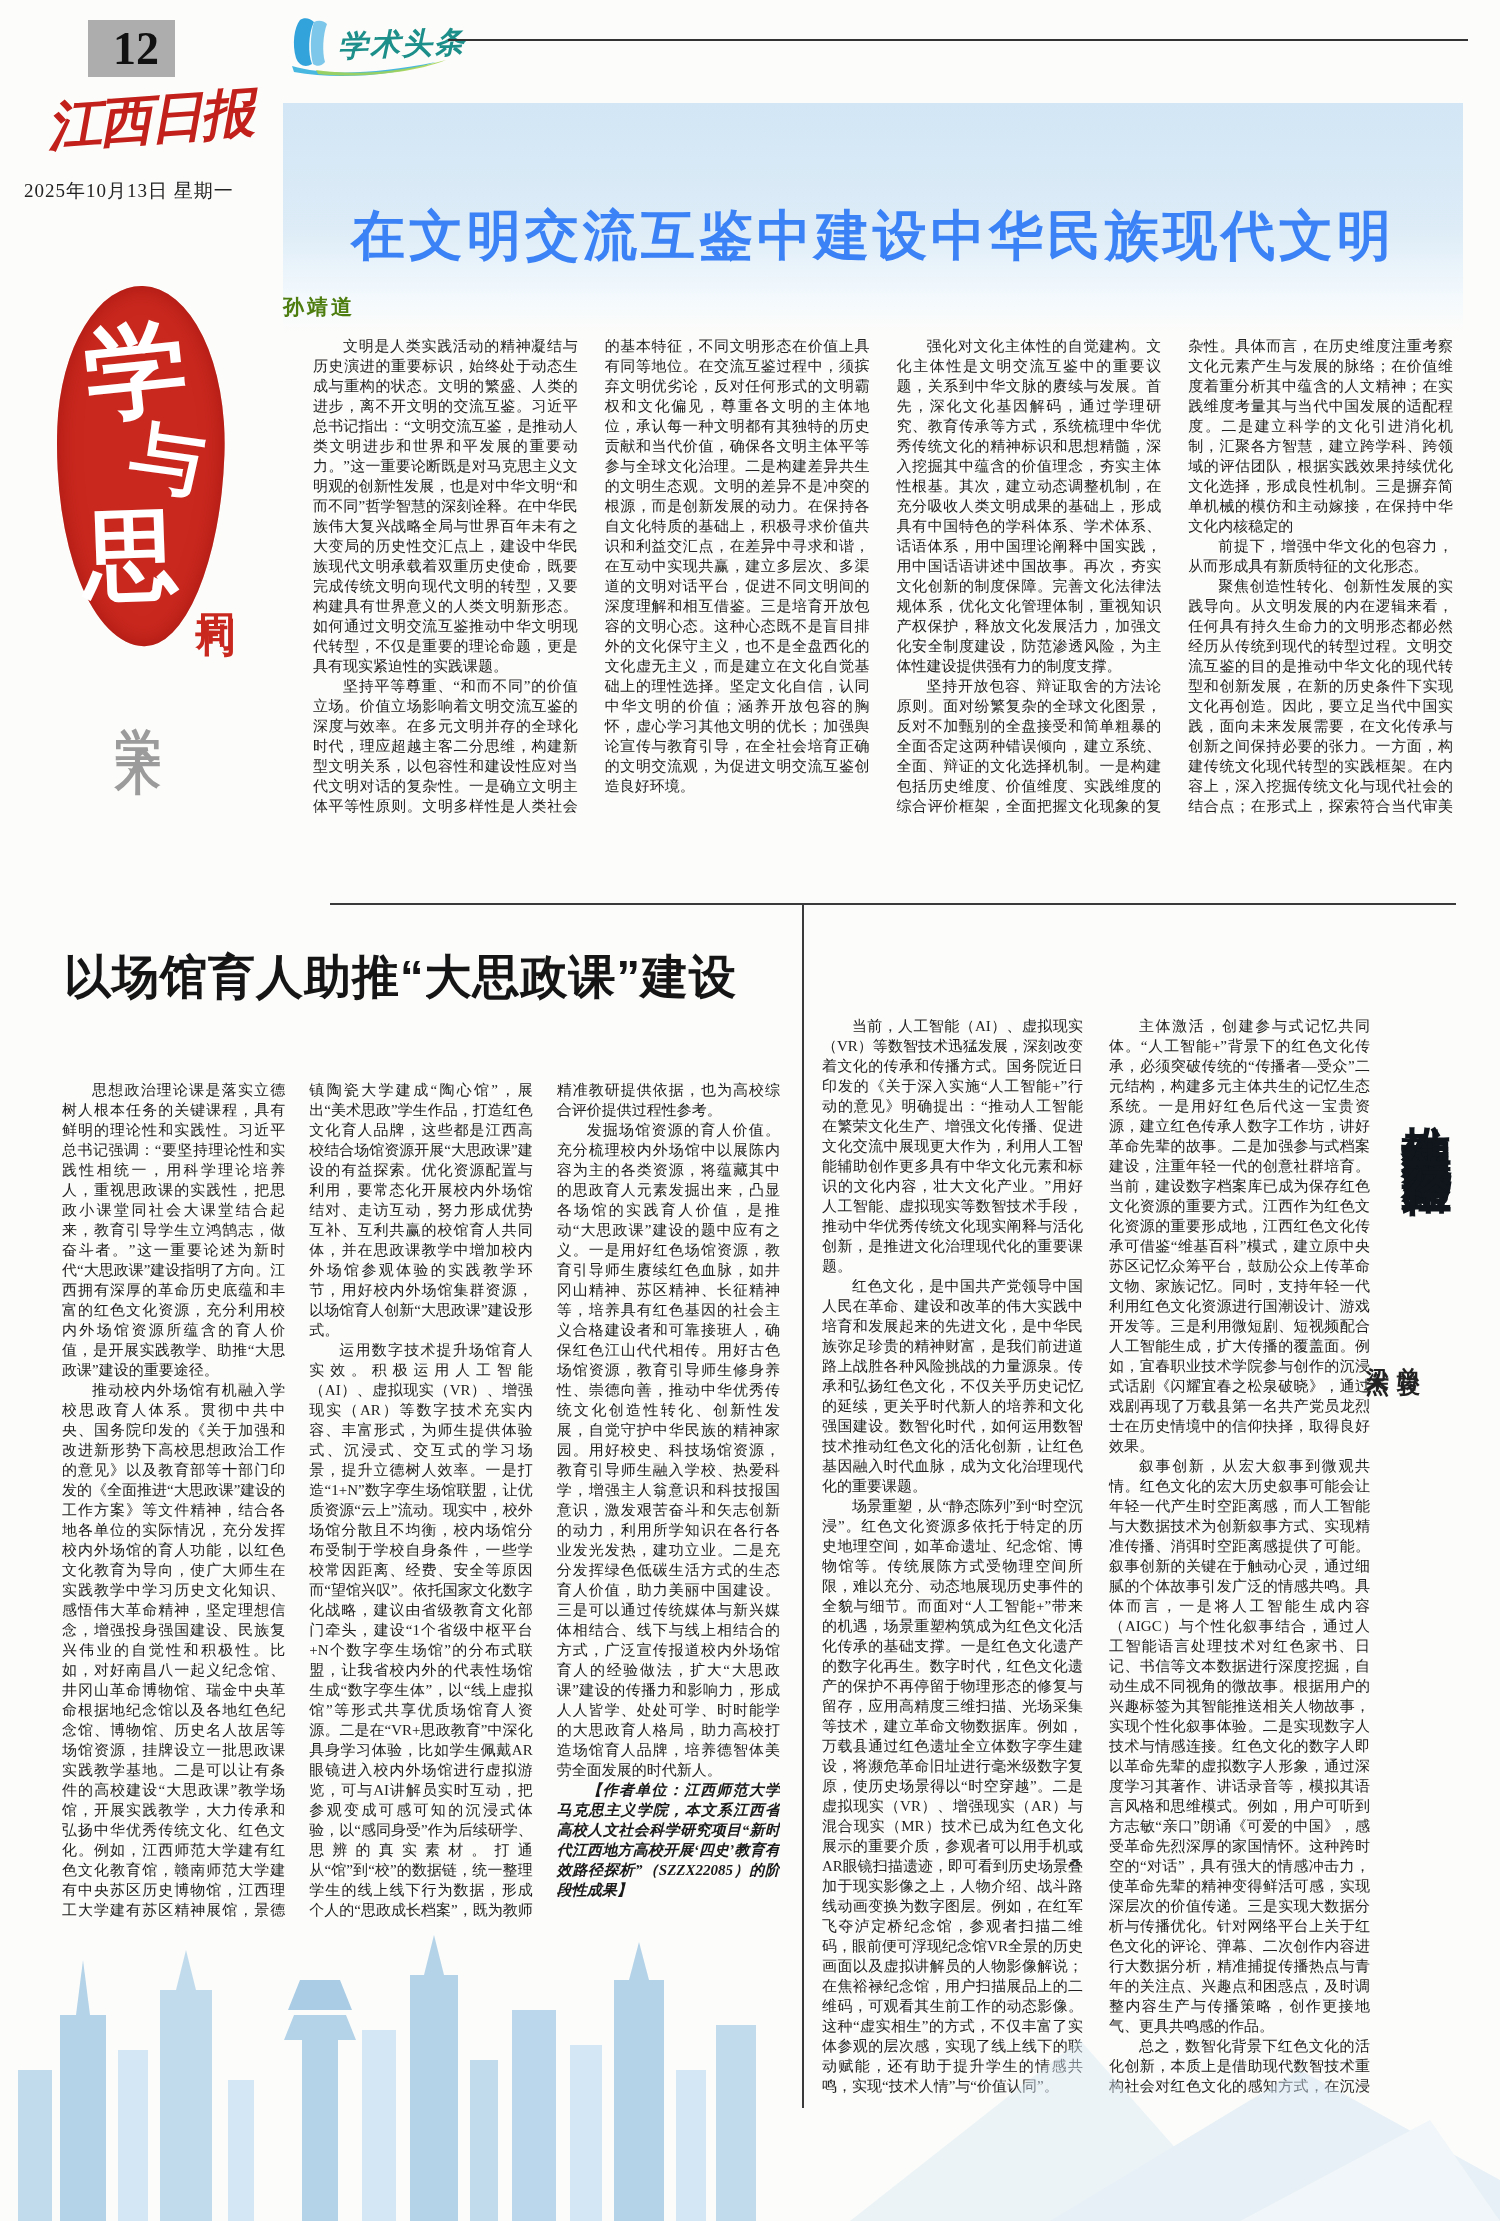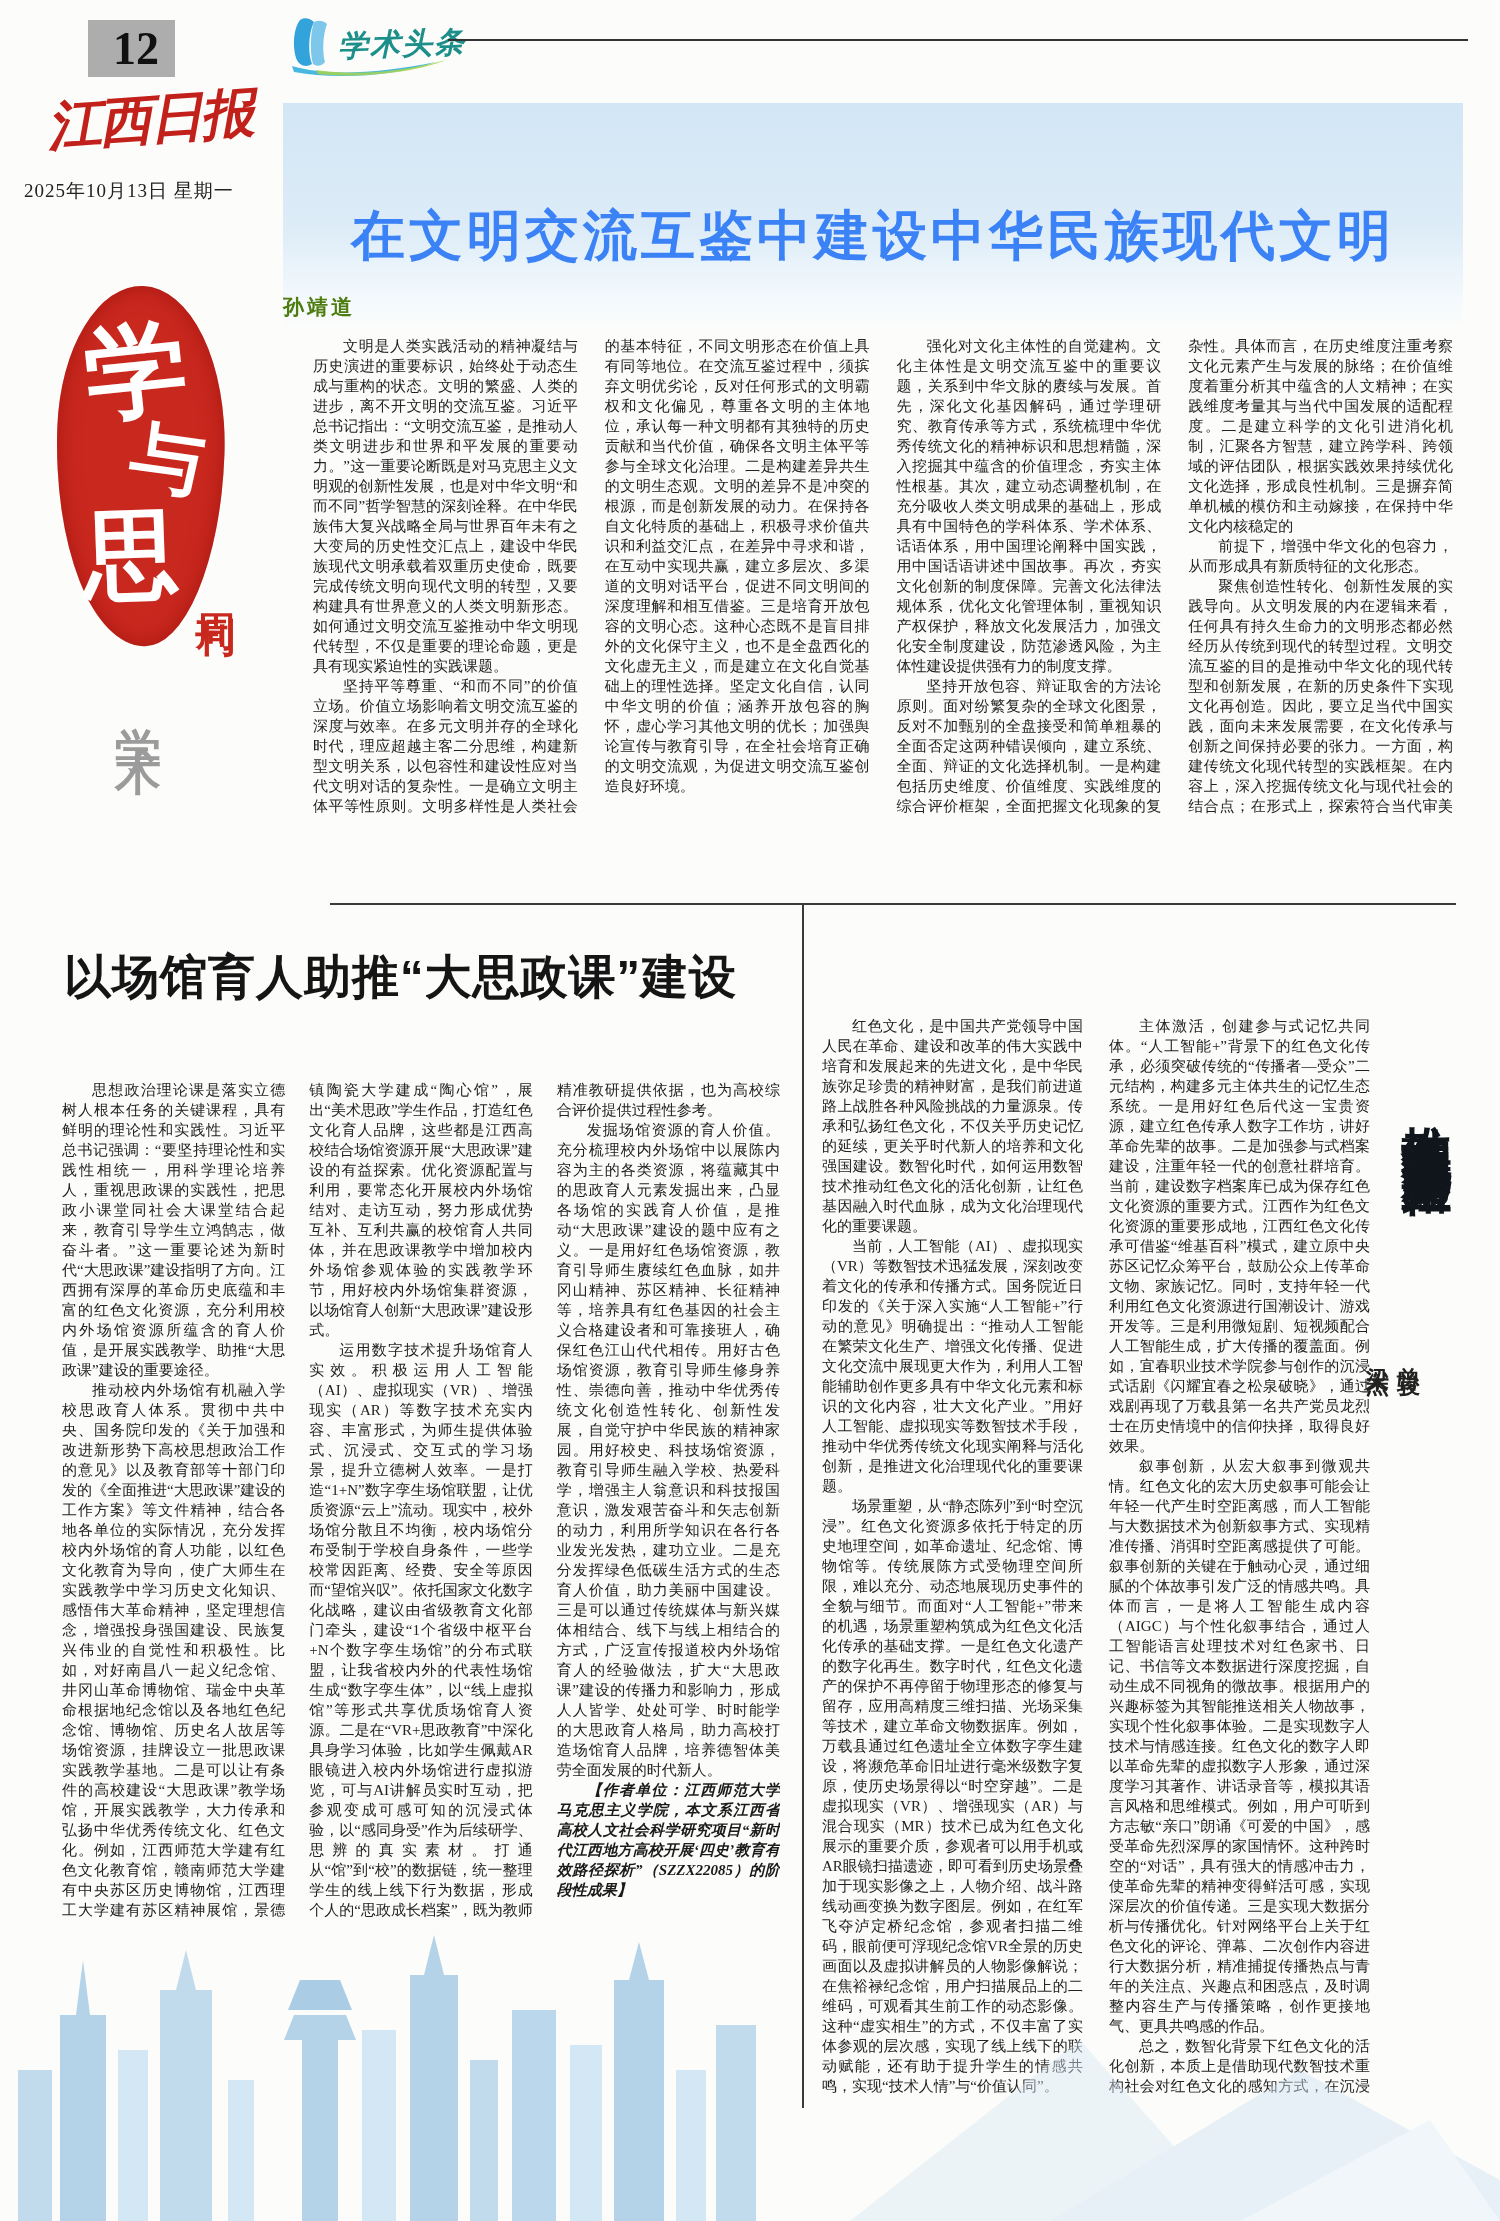--- a/index.html
+++ b/index.html
@@ -112,22 +112,22 @@
   <div class="a2-title">以场馆育人助推“大思政课”建设</div>
   <div class="a2-body">
       <p class="para">思想政治理论课是落实立德树人根本任务的关键课程，具有鲜明的理论性和实践性。习近平总书记强调：“要坚持理论性和实践性相统一，用科学理论培养人，重视思政课的实践性，把思政小课堂同社会大课堂结合起来，教育引导学生立鸿鹄志，做奋斗者。”这一重要论述为新时代“大思政课”建设指明了方向。江西拥有深厚的革命历史底蕴和丰富的红色文化资源，充分利用校内外场馆资源所蕴含的育人价值，是开展实践教学、助推“大思政课”建设的重要途径。</p>
       <p class="para">推动校内外场馆有机融入学校思政育人体系。贯彻中共中央、国务院印发的《关于加强和改进新形势下高校思想政治工作的意见》以及教育部等十部门印发的《全面推进“大思政课”建设的工作方案》等文件精神，结合各地各单位的实际情况，充分发挥校内外场馆的育人功能，以红色文化教育为导向，使广大师生在实践教学中学习历史文化知识、感悟伟大革命精神，坚定理想信念，增强投身强国建设、民族复兴伟业的自觉性和积极性。比如，对好南昌八一起义纪念馆、井冈山革命博物馆、瑞金中央革命根据地纪念馆以及各地红色纪念馆、博物馆、历史名人故居等场馆资源，挂牌设立一批思政课实践教学基地。二是可以让有条件的高校建设“大思政课”教学场馆，开展实践教学，大力传承和弘扬中华优秀传统文化、红色文化。例如，江西师范大学建有红色文化教育馆，赣南师范大学建有中央苏区历史博物馆，江西理工大学建有苏区精神展馆，景德镇陶瓷大学建成“陶心馆”，展出“美术思政”学生作品，打造红色文化育人品牌，这些都是江西高校结合场馆资源开展“大思政课”建设的有益探索。优化资源配置与利用，要常态化开展校内外场馆结对、走访互动，努力形成优势互补、互利共赢的校馆育人共同体，并在思政课教学中增加校内外场馆参观体验的实践教学环节，用好校内外场馆集群资源，以场馆育人创新“大思政课”建设形式。</p>
       <p class="para">运用数字技术提升场馆育人实效。积极运用人工智能（AI）、虚拟现实（VR）、增强现实（AR）等数字技术充实内容、丰富形式，为师生提供体验式、沉浸式、交互式的学习场景，提升立德树人效率。一是打造“1+N”数字孪生场馆联盟，让优质资源“云上”流动。现实中，校外场馆分散且不均衡，校内场馆分布受制于学校自身条件，一些学校常因距离、经费、安全等原因而“望馆兴叹”。依托国家文化数字化战略，建议由省级教育文化部门牵头，建设“1个省级中枢平台+N个数字孪生场馆”的分布式联盟，让我省校内外的代表性场馆生成“数字孪生体”，以“线上虚拟馆”等形式共享优质场馆育人资源。二是在“VR+思政教育”中深化具身学习体验，比如学生佩戴AR眼镜进入校内外场馆进行虚拟游览，可与AI讲解员实时互动，把参观变成可感可知的沉浸式体验，以“感同身受”作为后续研学、思辨的真实素材。打通从“馆”到“校”的数据链，统一整理学生的线上线下行为数据，形成个人的“思政成长档案”，既为教师精准教研提供依据，也为高校综合评价提供过程性参考。</p>
       <p class="para">发掘场馆资源的育人价值。充分梳理校内外场馆中以展陈内容为主的各类资源，将蕴藏其中的思政育人元素发掘出来，凸显各场馆的实践育人价值，是推动“大思政课”建设的题中应有之义。一是用好红色场馆资源，教育引导师生赓续红色血脉，如井冈山精神、苏区精神、长征精神等，培养具有红色基因的社会主义合格建设者和可靠接班人，确保红色江山代代相传。用好古色场馆资源，教育引导师生修身养性、崇德向善，推动中华优秀传统文化创造性转化、创新性发展，自觉守护中华民族的精神家园。用好校史、科技场馆资源，教育引导师生融入学校、热爱科学，增强主人翁意识和科技报国意识，激发艰苦奋斗和矢志创新的动力，利用所学知识在各行各业发光发热，建功立业。二是充分发挥绿色低碳生活方式的生态育人价值，助力美丽中国建设。三是可以通过传统媒体与新兴媒体相结合、线下与线上相结合的方式，广泛宣传报道校内外场馆育人的经验做法，扩大“大思政课”建设的传播力和影响力，形成人人皆学、处处可学、时时能学的大思政育人格局，助力高校打造场馆育人品牌，培养德智体美劳全面发展的时代新人。</p>
       <p class="para endnote-kai">【作者单位：江西师范大学马克思主义学院，本文系江西省高校人文社会科学研究项目“新时代江西地方高校开展‘四史’教育有效路径探析”（SZZX22085）的阶段性成果】</p>
     </div>
 
   <div class="a3-body">
+      <p class="para">当前，人工智能（AI）、虚拟现实（VR）等数智技术迅猛发展，深刻改变着文化的传承和传播方式。国务院近日印发的《关于深入实施“人工智能+”行动的意见》明确提出：“推动人工智能在繁荣文化生产、增强文化传播、促进文化交流中展现更大作为，利用人工智能辅助创作更多具有中华文化元素和标识的文化内容，壮大文化产业。”用好人工智能、虚拟现实等数智技术手段，推动中华优秀传统文化现实阐释与活化创新，是推进文化治理现代化的重要课题。</p>
       <p class="para">红色文化，是中国共产党领导中国人民在革命、建设和改革的伟大实践中培育和发展起来的先进文化，是中华民族弥足珍贵的精神财富，是我们前进道路上战胜各种风险挑战的力量源泉。传承和弘扬红色文化，不仅关乎历史记忆的延续，更关乎时代新人的培养和文化强国建设。数智化时代，如何运用数智技术推动红色文化的活化创新，让红色基因融入时代血脉，成为文化治理现代化的重要课题。</p>
-      <p class="para">当前，人工智能（AI）、虚拟现实（VR）等数智技术迅猛发展，深刻改变着文化的传承和传播方式。国务院近日印发的《关于深入实施“人工智能+”行动的意见》明确提出：“推动人工智能在繁荣文化生产、增强文化传播、促进文化交流中展现更大作为，利用人工智能辅助创作更多具有中华文化元素和标识的文化内容，壮大文化产业。”用好人工智能、虚拟现实等数智技术手段，推动中华优秀传统文化现实阐释与活化创新，是推进文化治理现代化的重要课题。</p>
       <p class="para">场景重塑，从“静态陈列”到“时空沉浸”。红色文化资源多依托于特定的历史地理空间，如革命遗址、纪念馆、博物馆等。传统展陈方式受物理空间所限，难以充分、动态地展现历史事件的全貌与细节。而面对“人工智能+”带来的机遇，场景重塑构筑成为红色文化活化传承的基础支撑。一是红色文化遗产的数字化再生。数字时代，红色文化遗产的保护不再停留于物理形态的修复与留存，应用高精度三维扫描、光场采集等技术，建立革命文物数据库。例如，万载县通过红色遗址全立体数字孪生建设，将濒危革命旧址进行毫米级数字复原，使历史场景得以“时空穿越”。二是虚拟现实（VR）、增强现实（AR）与混合现实（MR）技术已成为红色文化展示的重要介质，参观者可以用手机或AR眼镜扫描遗迹，即可看到历史场景叠加于现实影像之上，人物介绍、战斗路线动画变换为数字图层。例如，在红军飞夺泸定桥纪念馆，参观者扫描二维码，眼前便可浮现纪念馆VR全景的历史画面以及虚拟讲解员的人物影像解说；在焦裕禄纪念馆，用户扫描展品上的二维码，可观看其生前工作的动态影像。这种“虚实相生”的方式，不仅丰富了实体参观的层次感，实现了线上线下的联动赋能，还有助于提升学生的情感共鸣，实现“技术人情”与“价值认同”。</p>
       <p class="para">主体激活，创建参与式记忆共同体。“人工智能+”背景下的红色文化传承，必须突破传统的“传播者—受众”二元结构，构建多元主体共生的记忆生态系统。一是用好红色后代这一宝贵资源，建立红色传承人数字工作坊，讲好革命先辈的故事。二是加强参与式档案建设，注重年轻一代的创意社群培育。当前，建设数字档案库已成为保存红色文化资源的重要方式。江西作为红色文化资源的重要形成地，江西红色文化传承可借鉴“维基百科”模式，建立原中央苏区记忆众筹平台，鼓励公众上传革命文物、家族记忆。同时，支持年轻一代利用红色文化资源进行国潮设计、游戏开发等。三是利用微短剧、短视频配合人工智能生成，扩大传播的覆盖面。例如，宜春职业技术学院参与创作的沉浸式话剧《闪耀宜春之松泉破晓》，通过戏剧再现了万载县第一名共产党员龙烈士在历史情境中的信仰抉择，取得良好效果。</p>
       <p class="para">叙事创新，从宏大叙事到微观共情。红色文化的宏大历史叙事可能会让年轻一代产生时空距离感，而人工智能与大数据技术为创新叙事方式、实现精准传播、消弭时空距离感提供了可能。叙事创新的关键在于触动心灵，通过细腻的个体故事引发广泛的情感共鸣。具体而言，一是将人工智能生成内容（AIGC）与个性化叙事结合，通过人工智能语言处理技术对红色家书、日记、书信等文本数据进行深度挖掘，自动生成不同视角的微故事。根据用户的兴趣标签为其智能推送相关人物故事，实现个性化叙事体验。二是实现数字人技术与情感连接。红色文化的数字人即以革命先辈的虚拟数字人形象，通过深度学习其著作、讲话录音等，模拟其语言风格和思维模式。例如，用户可听到方志敏“亲口”朗诵《可爱的中国》，感受革命先烈深厚的家国情怀。这种跨时空的“对话”，具有强大的情感冲击力，使革命先辈的精神变得鲜活可感，实现深层次的价值传递。三是实现大数据分析与传播优化。针对网络平台上关于红色文化的评论、弹幕、二次创作内容进行大数据分析，精准捕捉传播热点与青年的关注点、兴趣点和困惑点，及时调整内容生产与传播策略，创作更接地气、更具共鸣感的作品。</p>
       <p class="para">总之，数智化背景下红色文化的活化创新，本质上是借助现代数智技术重构社会对红色文化的感知方式，在沉浸式、真实化的文化感知氛围中，将红色文化融入时代新人的培养工作，融入现代化文化产业发展，激活红色文化的生命力和创造力，使其成为坚定文化自信、赋能社会发展的时代引擎。</p>
     </div>
   <div class="a3-authors">
     <span>曾骏</span>
     <span class="gap"></span>
     <span>梁杰</span>
   </div>

